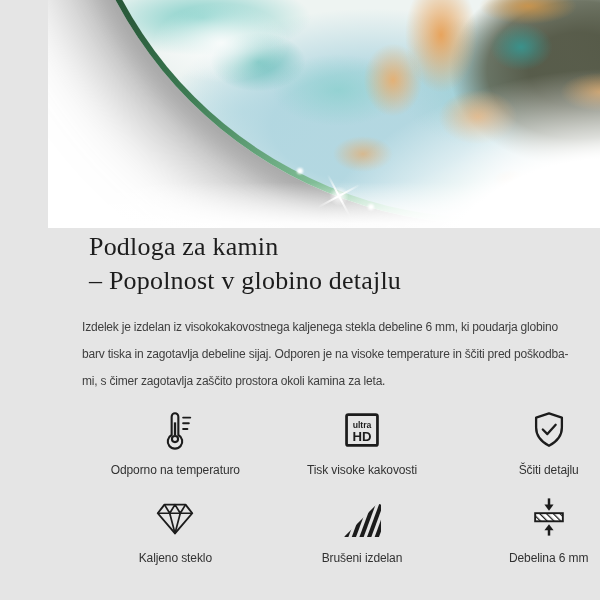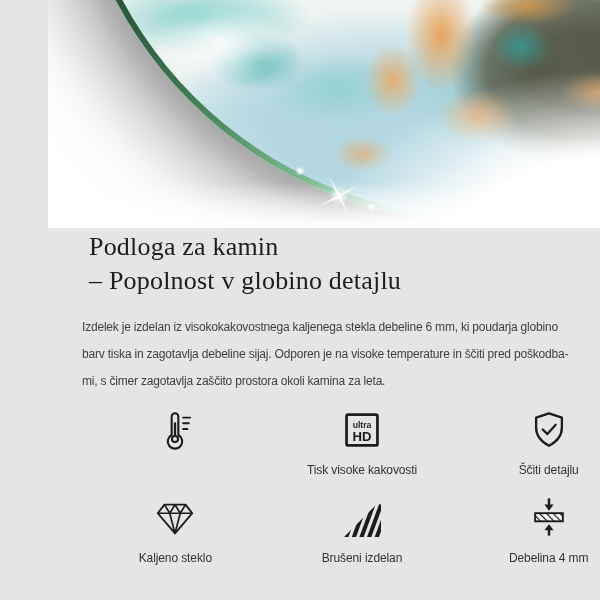--- a/index.html
+++ b/index.html
@@ -108,20 +108,21 @@
 
       <div class="feature">
         <div class="f-icon">
           <svg width="42" height="42" viewBox="0 0 44 44">
             <path class="ic" stroke-width="2.2" d="M18.5 27.2 V8 a3.5 3.5 0 0 1 7 0 v19.2 a7.6 7.6 0 1 1 -7 0 Z"></path>
             <line class="ic" stroke-width="2.4" x1="22" y1="14" x2="22" y2="27.5"></line>
             <circle class="ic" stroke-width="2.2" cx="22" cy="31.5" r="3.2"></circle>
             <path class="ic" stroke-width="2" stroke-linecap="round" d="M30.5 9 H38 M30.5 15 H36.5 M30.5 21 H35"></path>
           </svg>
         </div>
+        <div class="f-label">Odporno na temperaturo</div>
       </div>
 
       <div class="feature">
         <div class="f-icon">
           <svg width="40" height="42" viewBox="0 0 44 44">
             <rect class="ic" stroke-width="3" x="5" y="5" width="34" height="34" rx="2"></rect>
             <text x="22" y="19.5" text-anchor="middle" font-family="Liberation Sans, sans-serif" font-size="9.5" font-weight="700" fill="#1c1c1c">ultra</text>
             <text x="22" y="34" text-anchor="middle" font-family="Liberation Sans, sans-serif" font-size="14.5" font-weight="800" fill="#1c1c1c">HD</text>
           </svg>
         </div>
@@ -179,18 +180,18 @@
                 <line x1="0" y1="0" x2="0" y2="5" stroke="#1c1c1c" stroke-width="2.6"></line>
               </pattern>
             </defs>
             <line class="ic" stroke-width="2.6" x1="22" y1="2.5" x2="22" y2="9.5"></line>
             <polygon points="17.2,9 26.8,9 22,15.5" fill="#1c1c1c"></polygon>
             <rect x="7.5" y="18" width="29" height="8.5" fill="url(#hatchp)" stroke="#1c1c1c" stroke-width="2"></rect>
             <polygon points="17.2,36 26.8,36 22,29.5" fill="#1c1c1c"></polygon>
             <line class="ic" stroke-width="2.6" x1="22" y1="41.5" x2="22" y2="34.5"></line>
           </svg>
         </div>
-        <div class="f-label">Debelina 4 mm</div>
+        <div class="f-label">Debelina 6 mm</div>
       </div>
 
     </div>
   </section>
 </div>
 
 </body></html>

